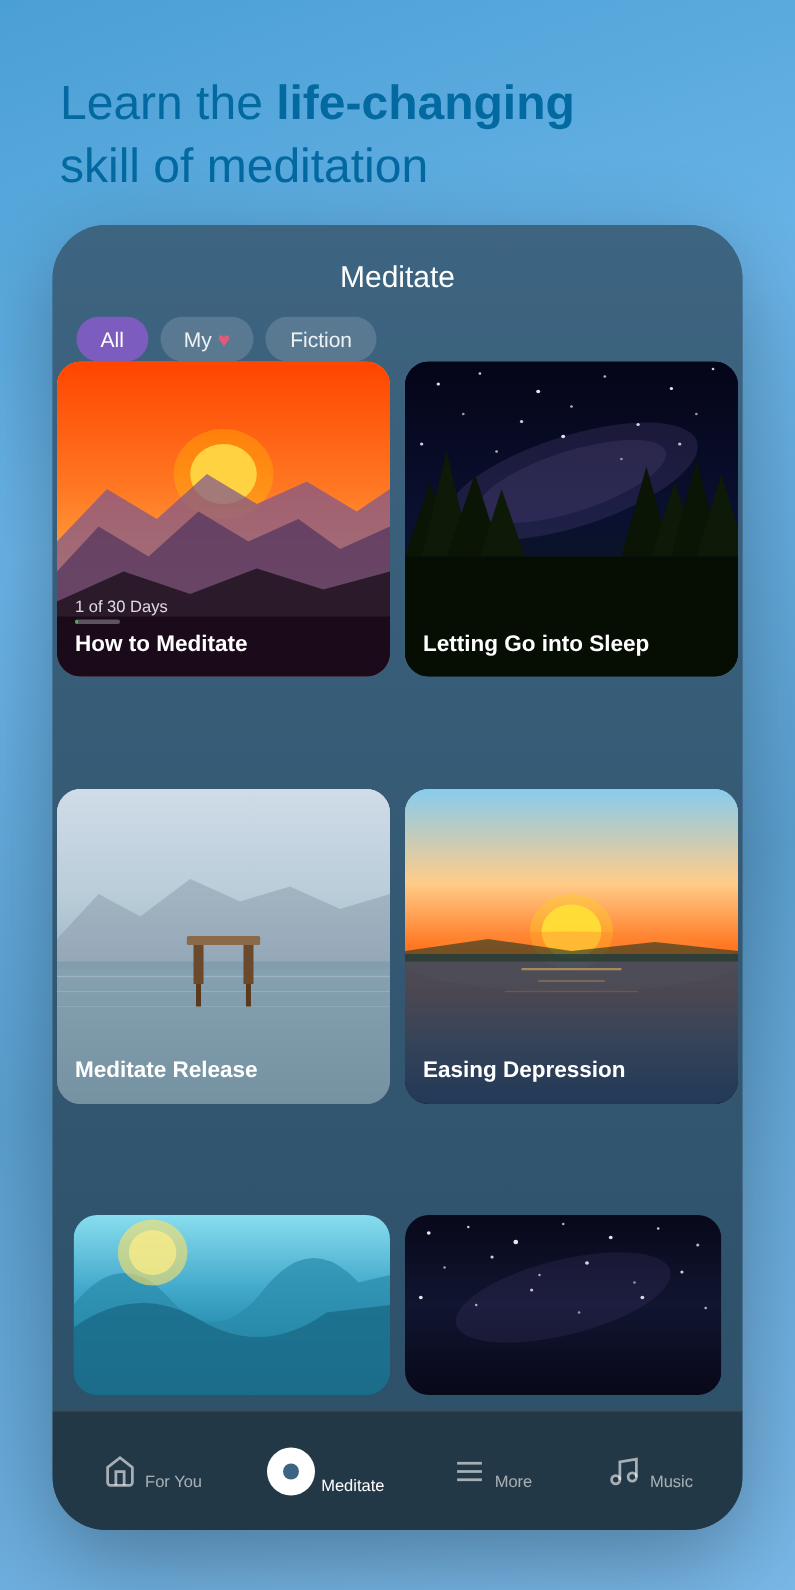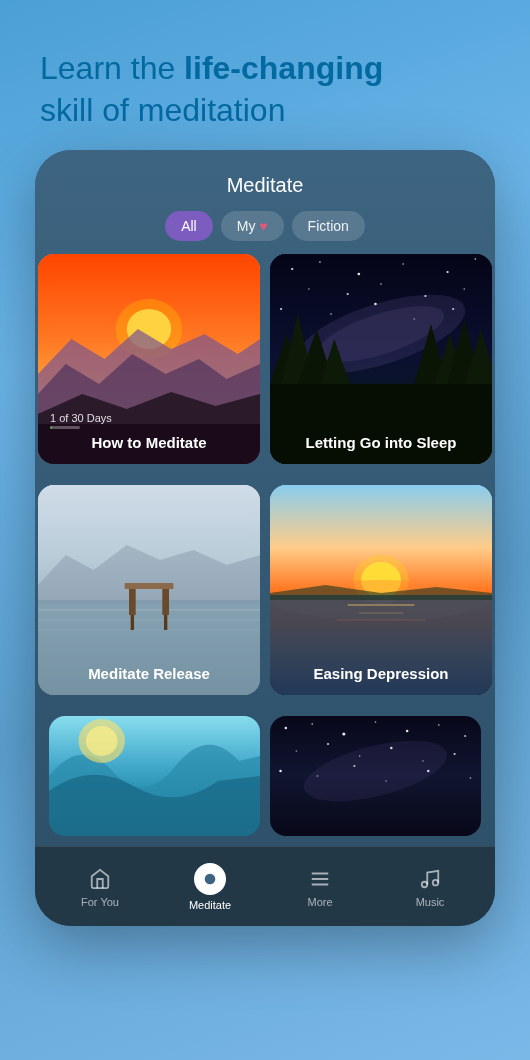--- a/index.html
+++ b/index.html
@@ -25,21 +25,21 @@
     .header-text h1 strong {
       font-weight: 800;
     }
 
     .phone-container {
       position: absolute;
       top: 150px;
       left: 50%;
       transform: translateX(-50%);
       width: 460px;
-      height: 776px;
+      height: 870px;
       background: #3a5f7d;
       border-radius: 36px;
       overflow: hidden;
       box-shadow: 0 20px 60px rgba(0,0,0,0.3);
     }
 
     .phone-inner {
       width: 100%;
       height: 100%;
       display: flex;
@@ -52,23 +52,22 @@
       color: white;
       font-size: 20px;
       font-weight: 500;
       padding: 24px 0 14px;
     }
 
     .filter-tabs {
       display: flex;
       align-items: center;
       gap: 8px;
-      padding: 0 16px 13px;
-      overflow: hidden;
-      justify-content: center;
+      padding: 0 16px 0;
+      overflow: hidden;
     }
 
     .tab-pill {
       padding: 7px 16px;
       border-radius: 20px;
       font-size: 14px;
       font-weight: 500;
       white-space: nowrap;
       cursor: pointer;
       border: none;
@@ -214,37 +213,36 @@
     .progress-fill {
       height: 100%;
       background: #4caf50;
       border-radius: 2px;
     }
     .card-title {
       font-size: 15px;
       font-weight: 600;
       line-height: 1.3;
       color: white;
-      text-align: center;
     }
 
     .bottom-nav {
       height: 80px;
       background: rgba(35, 55, 70, 0.95);
       display: flex;
       align-items: center;
       justify-content: space-around;
       padding: 0 10px;
       border-top: 1px solid rgba(255,255,255,0.1);
     }
 
     .nav-item {
       display: flex;
-      flex-direction: column;
-      align-items: center;
+      flex-direction: row;
+      align-items: flex-end;
       gap: 4px;
       cursor: pointer;
       min-width: 60px;
     }
 
     .nav-icon {
       width: 26px;
       height: 26px;
       display: flex;
       align-items: center;

